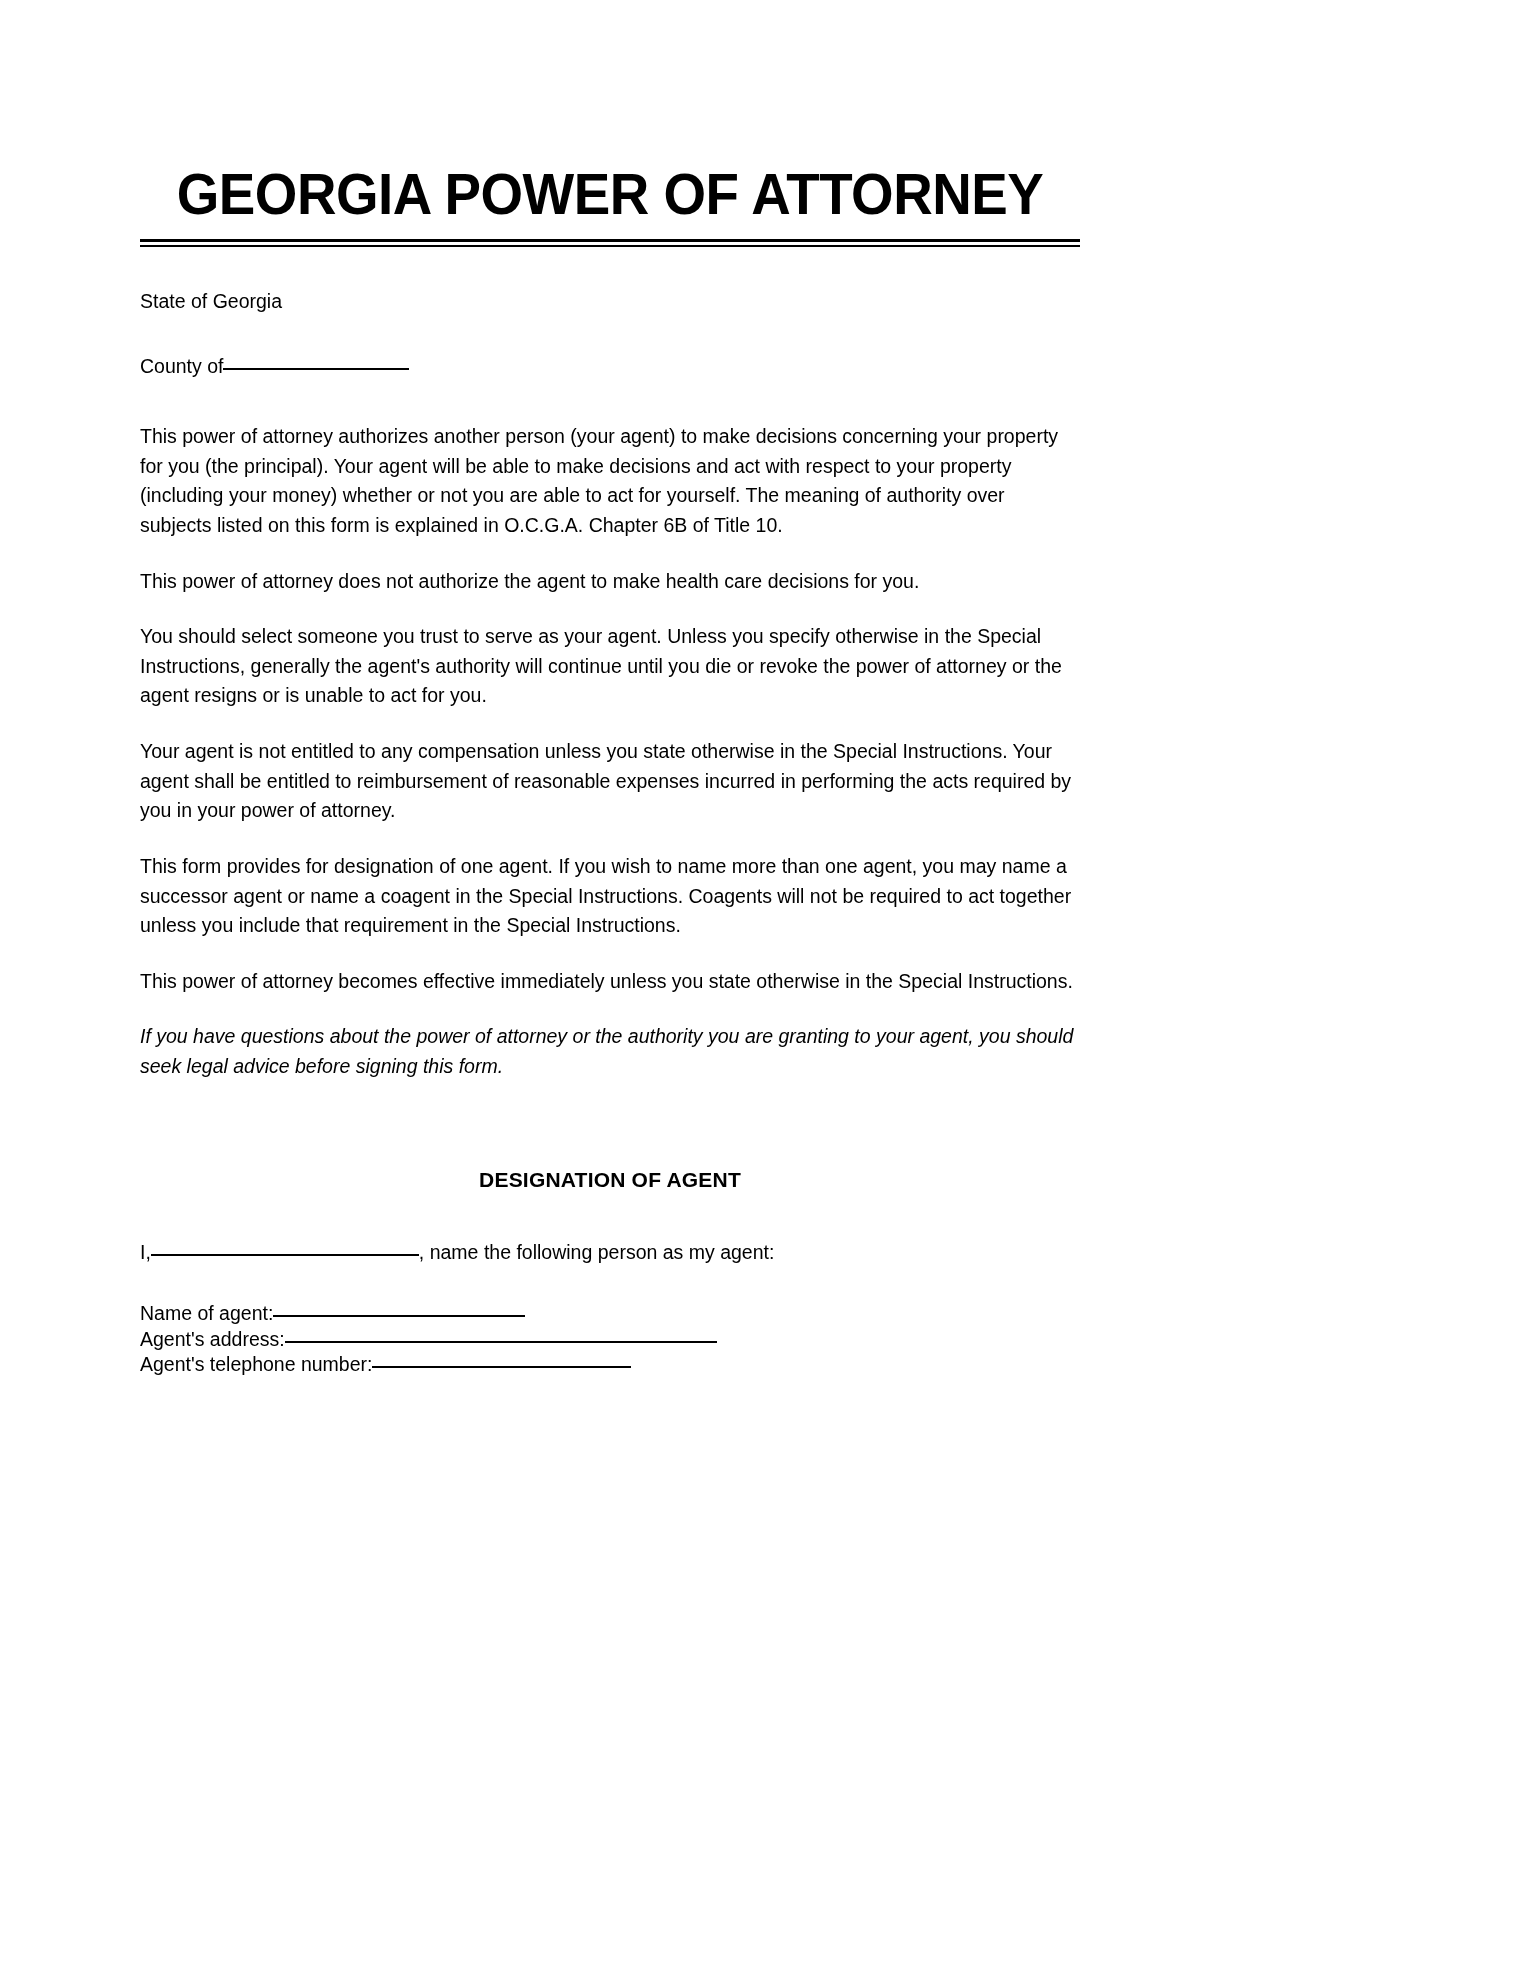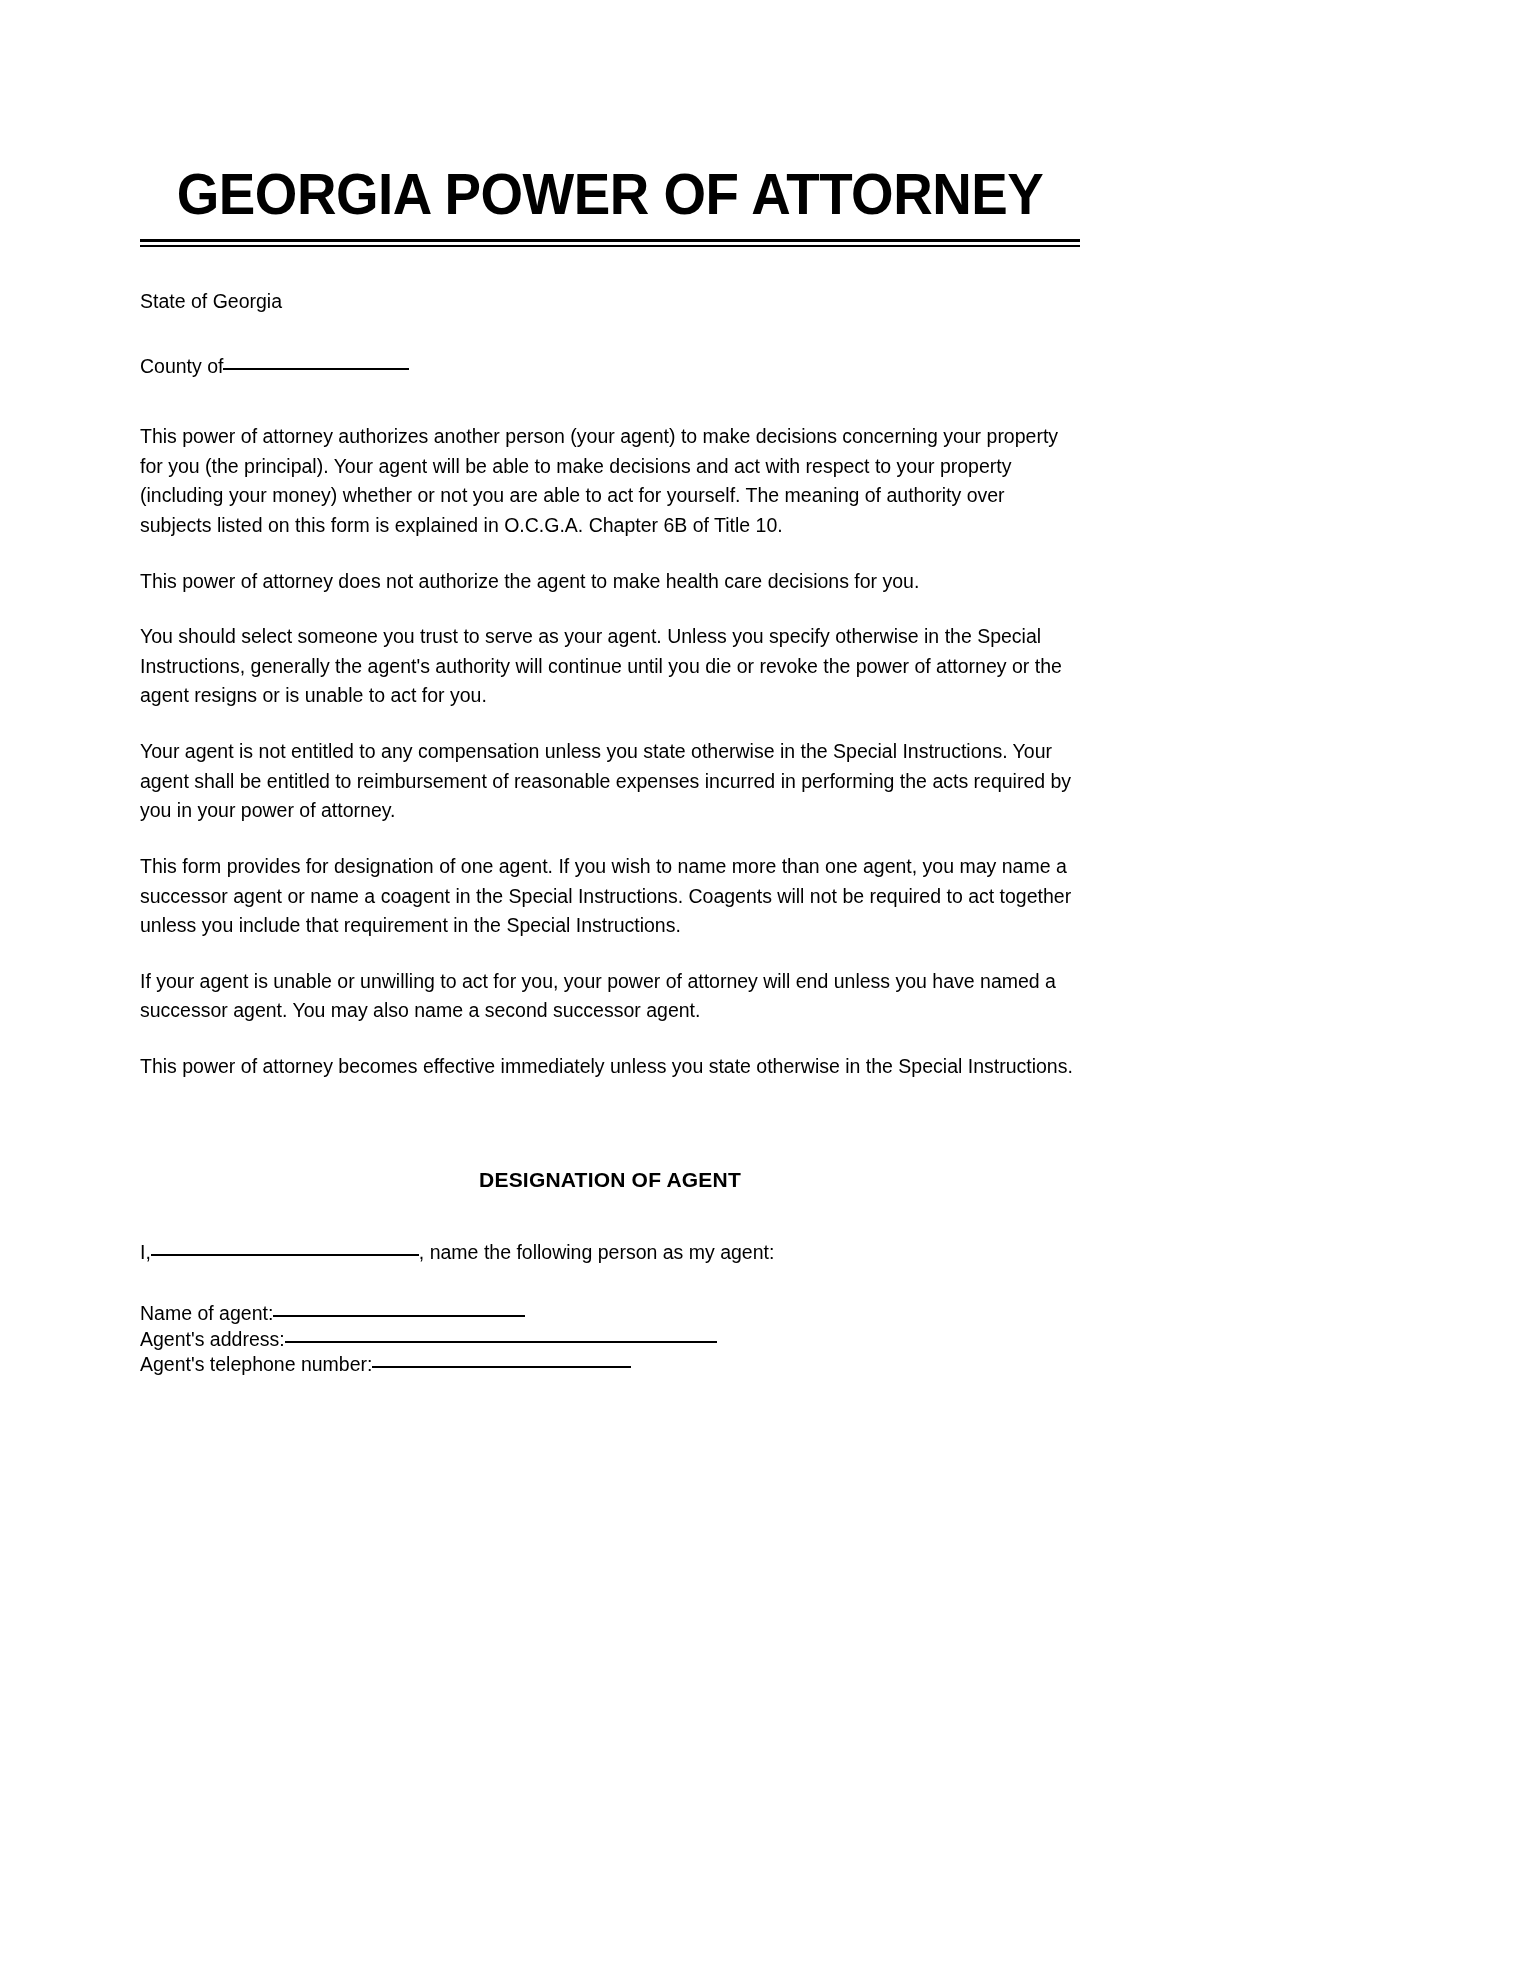--- a/index.html
+++ b/index.html
@@ -147,25 +147,25 @@
       <p class="para">This power of attorney authorizes another person (your agent) to make decisions concerning your property for you (the principal). Your agent will be able to make decisions and act with respect to your property (including your money) whether or not you are able to act for yourself. The meaning of authority over subjects listed on this form is explained in O.C.G.A. Chapter 6B of Title 10.</p>
 
       <p class="para">This power of attorney does not authorize the agent to make health care decisions for you.</p>
 
       <p class="para">You should select someone you trust to serve as your agent. Unless you specify otherwise in the Special Instructions, generally the agent's authority will continue until you die or revoke the power of attorney or the agent resigns or is unable to act for you.</p>
 
       <p class="para">Your agent is not entitled to any compensation unless you state otherwise in the Special Instructions. Your agent shall be entitled to reimbursement of reasonable expenses incurred in performing the acts required by you in your power of attorney.</p>
 
       <p class="para">This form provides for designation of one agent. If you wish to name more than one agent, you may name a successor agent or name a coagent in the Special Instructions. Coagents will not be required to act together unless you include that requirement in the Special Instructions.</p>
 
-      <p class="para">If your agent is unable or unwilling to act for you, your power of attorney will end unless you have named a successor agent. You may also name a second successor agent.</p>
 
 
       <p class="para">This power of attorney becomes effective immediately unless you state otherwise in the Special Instructions.</p>
 
+      <p class="para italic">If you have questions about the power of attorney or the authority you are granting to your agent, you should seek legal advice before signing this form.</p>
 
       <div class="section-heading">DESIGNATION OF AGENT</div>
 
       <div class="desig-intro">
         <span>I,</span><span class="blank blank-i"></span><span>, name the following person as my agent:</span>
       </div>
 
       <div class="agent-fields">
 
         <div class="field-line">

